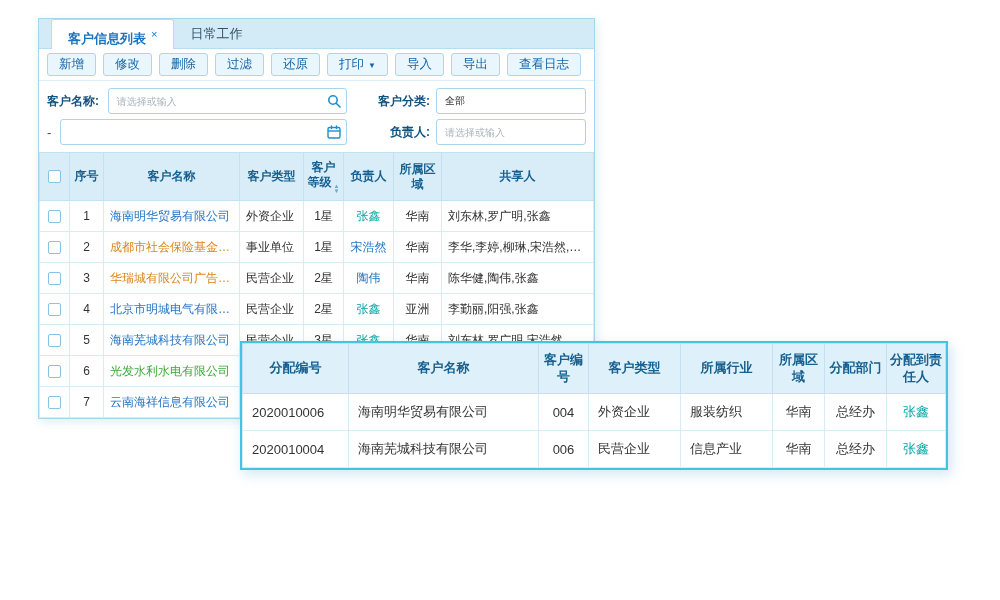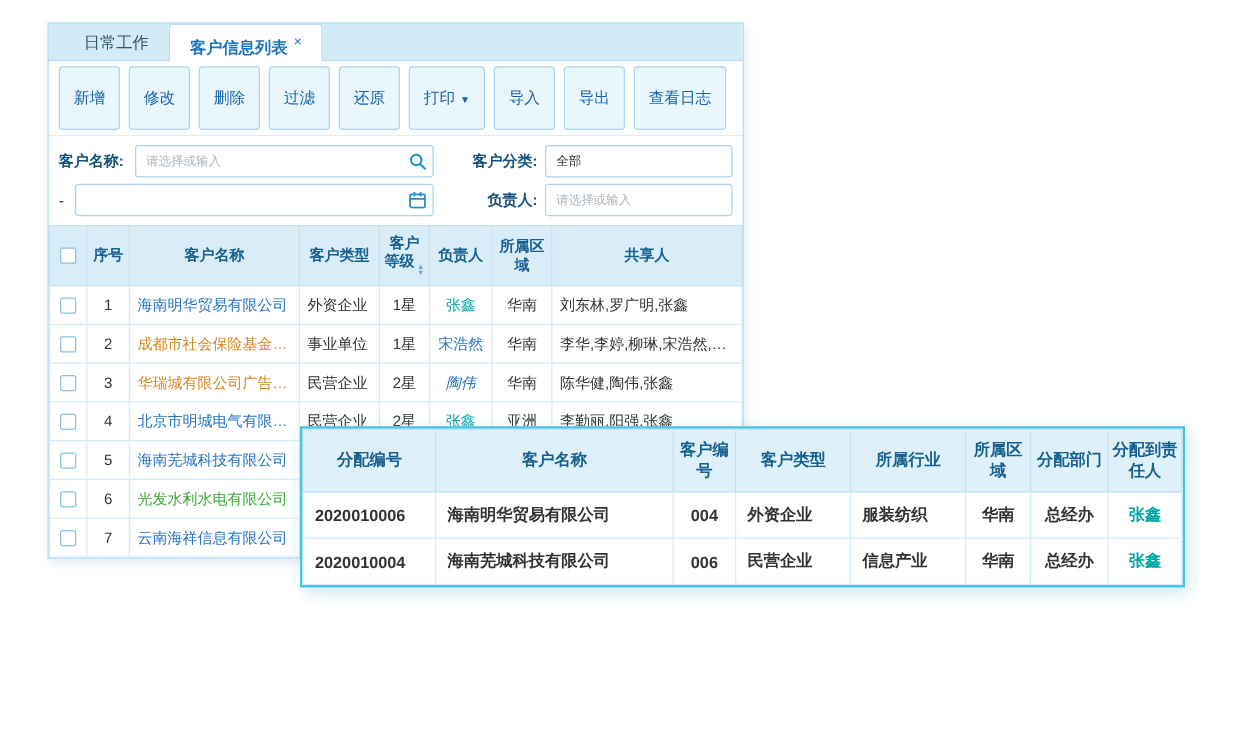--- a/index.html
+++ b/index.html
@@ -11,21 +11,21 @@
             border:1px solid #a6d5ec; box-shadow:2px 3px 9px rgba(100,160,200,.20); z-index:1; }
   .tabbar { background:#d3eaf7; height:30px; display:flex; align-items:flex-end; padding-left:12px;
             border-bottom:1px solid #b8dcf0; }
   .tab { height:29px; line-height:29px; padding:0 16px; font-size:13px; color:#33536b; cursor:pointer; }
   .tab.active { background:#fff; color:#1b74c0; font-weight:bold; border:1px solid #b8dcf0; border-bottom:none;
                 border-radius:3px 3px 0 0; height:30px; margin-bottom:-1px; }
   .tab-close { font-size:11px; margin-left:5px; color:#1b74c0; vertical-align:5px; font-weight:normal; cursor:pointer; }
 
   .toolbar { display:flex; gap:7px; align-items:center; padding:4px 8px; border-bottom:1px solid #dceef8; background:#fff; }
   .toolbar button { background:#eaf6fd; border:1px solid #abd6ee; color:#1566a8; font-size:12.5px;
-                    padding:16px 11px; border-radius:3px; cursor:pointer; white-space:nowrap;
+                    padding:2px 11px; border-radius:3px; cursor:pointer; white-space:nowrap;
                     font-family:inherit; }
   .caret { font-size:8px; margin-left:4px; }
 
   .filters { padding:2px 8px 7px; background:#fff; }
   .frow { display:flex; align-items:center; margin-top:5px; }
   .flabel { font-weight:bold; color:#14527e; font-size:12px; white-space:nowrap; }
   .lab1 { width:64px; }
   .lab2 { width:64px; text-align:right; margin-right:6px; }
   .gap { flex:0 0 22px; }
   .inp { position:relative; border:1px solid #a9d4ec; border-radius:3px; height:26px; background:#fff;
@@ -49,35 +49,35 @@
   .sort { display:inline-flex; flex-direction:column; margin-left:2px; vertical-align:-2px; }
   .sort i { font-style:normal; font-size:6px; line-height:5px; color:#6aa8cc; }
   .link { color:#2575c5; cursor:pointer; }
 
   
   .panel2 { position:absolute; left:240px; top:341px; width:708px; background:#fff;
             border:2px solid #45c4df; box-shadow:3px 4px 12px rgba(80,170,210,.28); z-index:2; }
   .panel2 h2 { text-align:center; font-size:21px; color:#222; padding:9px 0 8px; font-weight:bold; letter-spacing:1px; }
   .t2 th { background:#def0fa; color:#17608f; font-weight:bold; font-size:13px; padding:5px 3px;
            border:1px solid #c2e2f4; height:50px; text-align:center; line-height:1.3; }
-  .t2 td { font-size:13px; color:#333; height:37px; padding:2px 9px; border:1px solid #d7ecf9;font-weight:bold; }
+  .t2 td { font-size:13px; color:#333; height:37px; padding:2px 9px; border:1px solid #d7ecf9; }
 </style>
 </head>
 <body>
 
 <div class="stage">
 
   <section class="panel1">
 
     <div class="tabbar">
+      <div class="tab active">
+        <span>客户信息列表</span><span class="tab-close">×</span>
+      </div>
       <div class="tab">
         <span>日常工作</span>
-      </div>
-      <div class="tab active">
-        <span>客户信息列表</span><span class="tab-close">×</span>
       </div>
     </div>
 
     <div class="toolbar">
       <button>新增</button>
       <button>修改</button>
       <button>删除</button>
       <button>过滤</button>
       <button>还原</button>
       <button><span>打印</span><span class="caret">▼</span></button>
@@ -171,21 +171,21 @@
           <td class="tc" style="color: rgb(37, 117, 197);">宋浩然</td>
           <td class="tc">华南</td>
           <td class="ell">李华,李婷,柳琳,宋浩然,张鑫</td>
         </tr>
         <tr>
           <td class="tc"><span class="checkbox"></span></td>
           <td class="tc">3</td>
           <td class="ell link" style="color: rgb(217, 134, 28);">华瑞城有限公司广告设计部</td>
           <td>民营企业</td>
           <td class="tc">2星</td>
-          <td class="tc" style="color: rgb(37, 117, 197); font-style: italic;">陶伟</td>
+          <td class="tc" style="color: rgb(37, 117, 197);">陶伟</td>
           <td class="tc">华南</td>
           <td class="ell">陈华健,陶伟,张鑫</td>
         </tr>
         <tr>
           <td class="tc"><span class="checkbox"></span></td>
           <td class="tc">4</td>
           <td class="ell link" style="color: rgb(37, 117, 197);">北京市明城电气有限公司</td>
           <td>民营企业</td>
           <td class="tc">2星</td>
           <td class="tc" style="color: rgb(0, 166, 166);">张鑫</td>

